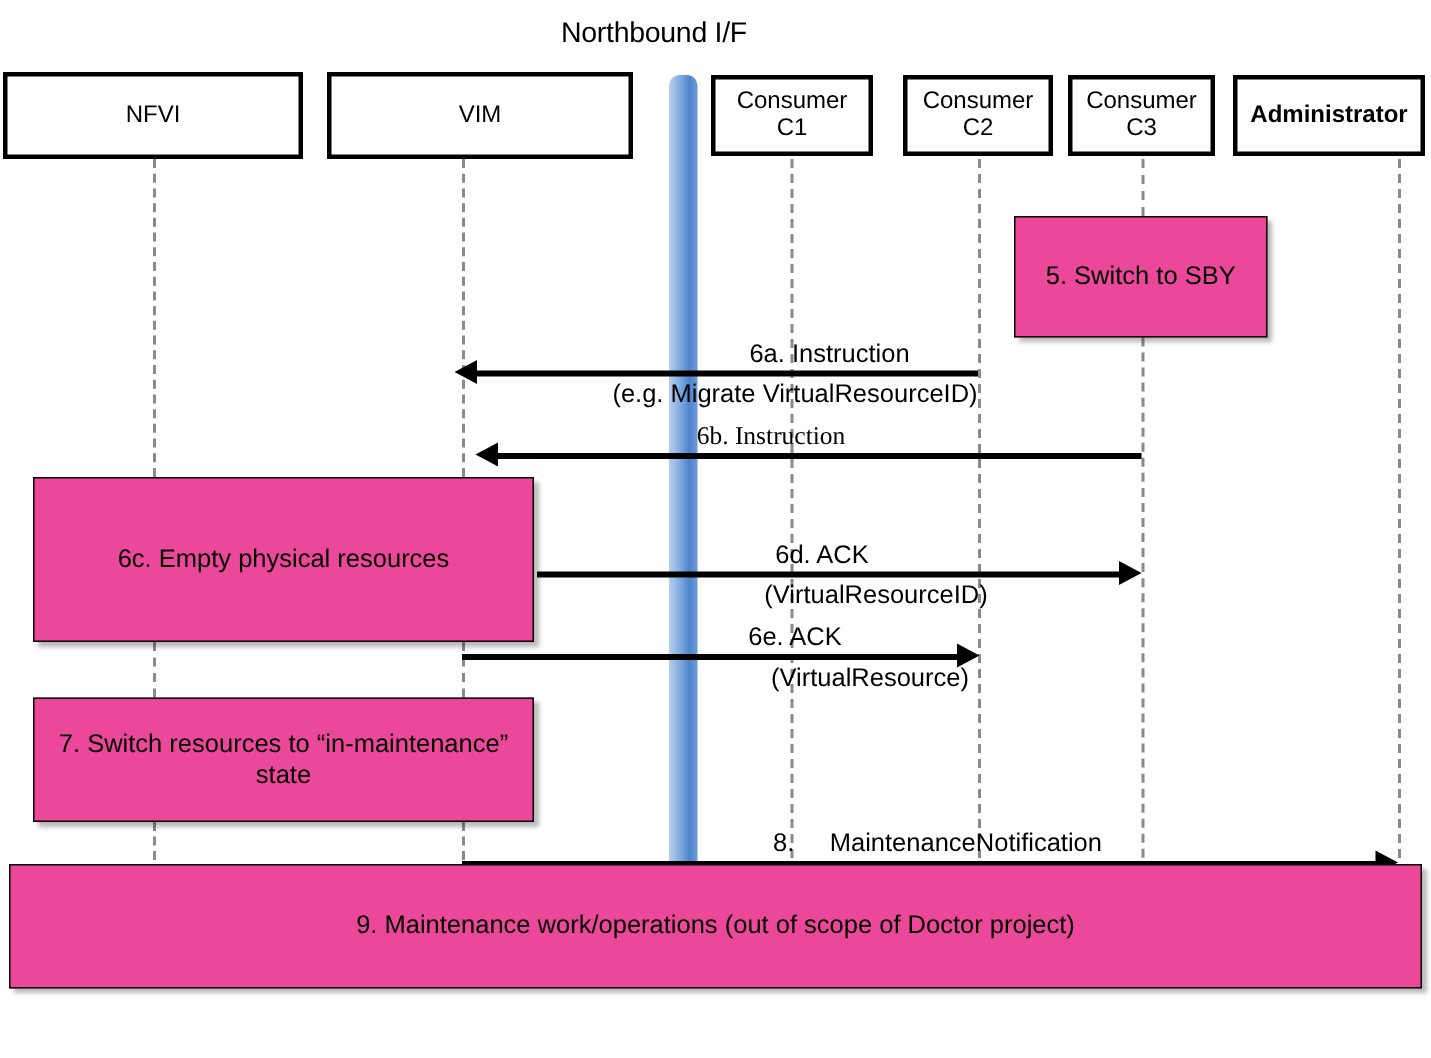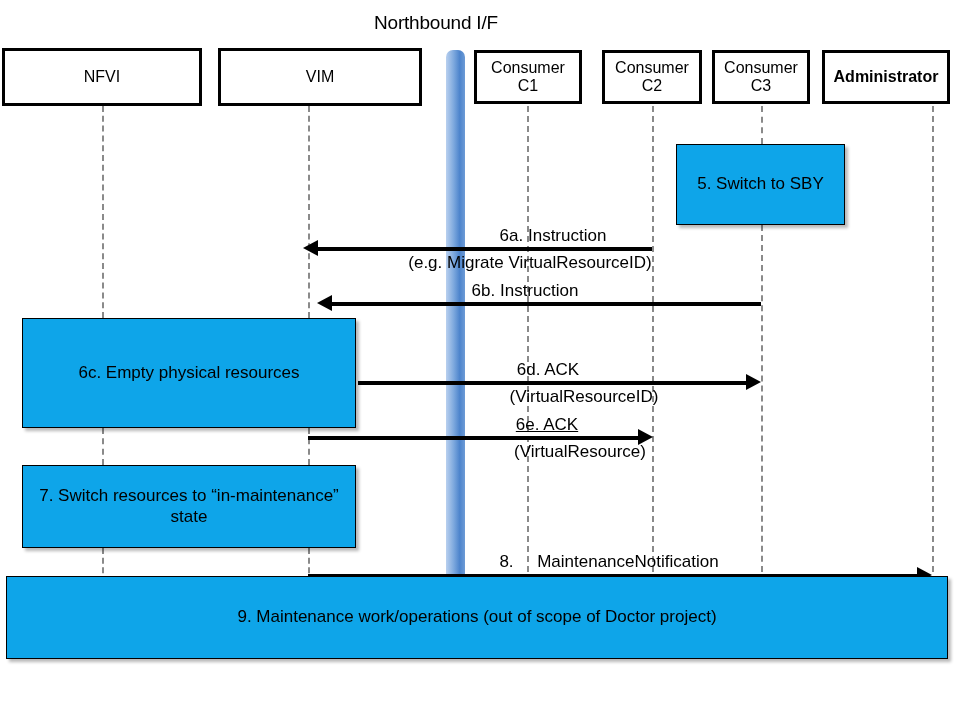--- a/index.html
+++ b/index.html
@@ -12,21 +12,21 @@
   .actor-box{position:absolute;border:3px solid #000;background:#fff;
              box-sizing:border-box;display:flex;align-items:center;justify-content:center;
              text-align:center;line-height:1.12;font-size:16px;}
   .actor-box span{display:block;}
 
   .lifeline{position:absolute;width:0;border-left:2px dashed #8a8a8a;}
 
   .nb-bar{position:absolute;background:linear-gradient(to right,#b9d0ef 0%,#7ba7dd 42%,#4d84cc 72%,#6d9bd6 100%);
           border-radius:7px;}
 
-  .note-box{position:absolute;border:1.5px solid #000;background:#0ea5e9;box-sizing:border-box;
+  .note-box{position:absolute;border:1.5px solid #000;background:#ec4899;box-sizing:border-box;
             display:flex;align-items:center;justify-content:center;text-align:center;
             line-height:1.22;font-size:17px;box-shadow:3px 3px 3px rgba(0,0,0,0.28);}
 
   .msg-line{position:absolute;height:0;border-top:4px solid #000;}
   .arrowhead{position:absolute;width:0;height:0;border-top:8px solid transparent;
              border-bottom:8px solid transparent;}
   .arrowhead.right{border-left:15px solid #000;}
   .arrowhead.left{border-right:15px solid #000;}
 
   .msg-label{position:absolute;font-size:17px;white-space:pre;line-height:1.16;}
@@ -90,46 +90,46 @@
     </div>
   </div>
 
   <div class="msg-line" style="left:316px;top:247px;width:336px;"></div>
   <div class="arrowhead left" style="left:303px;top:240px;"></div>
   <div class="msg-label center" style="left:553px;top:226px;">6a. Instruction</div>
   <div class="msg-label center" style="left:530px;top:253px;">(e.g. Migrate VirtualResourceID)</div>
 
   <div class="msg-line" style="left:330px;top:302px;width:431px;"></div>
   <div class="arrowhead left" style="left:317px;top:295px;"></div>
-  <div class="msg-label center" style="left:525px;top:281px;">6b. Instruction</div>
+  <div class="msg-label center" style="left:514px;top:281px;font-family:Liberation Serif, serif;">6b. Instruction</div>
 
   <div class="note-box" style="left:22px;top:318px;width:334px;height:110px;">
     <span>6c. Empty physical resources</span>
   </div>
 
   <div class="msg-line" style="left:358px;top:381px;width:390px;"></div>
   <div class="arrowhead right" style="left:746px;top:374px;"></div>
   <div class="msg-label center" style="left:548px;top:360px;">6d. ACK</div>
   <div class="msg-label center" style="left:584px;top:387px;">(VirtualResourceID)</div>
 
   <div class="msg-line" style="left:308px;top:436px;width:332px;"></div>
   <div class="arrowhead right" style="left:638px;top:429px;"></div>
-  <div class="msg-label center" style="left:547px;top:415px;text-decoration:underline;">6e. ACK</div>
+  <div class="msg-label center" style="left:530px;top:415px;">6e. ACK</div>
   <div class="msg-label center" style="left:580px;top:442px;">(VirtualResource)</div>
 
   <div class="note-box" style="left:22px;top:465px;width:334px;height:83px;">
     <div>
       <span>7. Switch resources to</span>
       <span>“in-maintenance” state</span>
     </div>
   </div>
 
   <div class="msg-line" style="left:308px;top:574px;width:611px;"></div>
   <div class="arrowhead right" style="left:917px;top:567px;"></div>
-  <div class="msg-label center" style="left:609px;top:552px;">8.     MaintenanceNotification</div>
+  <div class="msg-label center" style="left:625px;top:552px;">8.     MaintenanceNotification</div>
 
   <div class="note-box" style="left:6px;top:576px;width:942px;height:83px;">
     <div>
       <span>9. Maintenance work/operations</span>
       <span>(out of scope of Doctor project)</span>
     </div>
   </div>
 
 </div>
 

